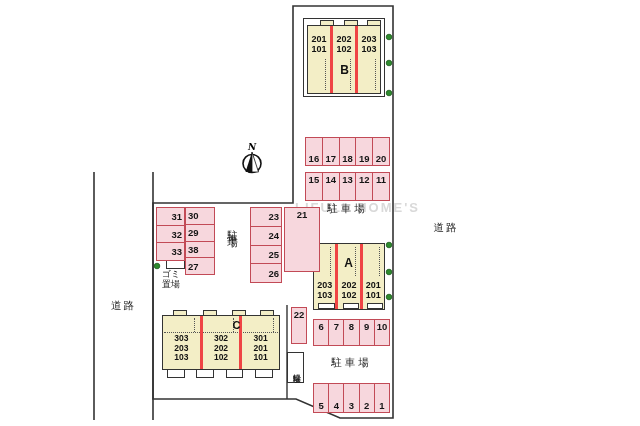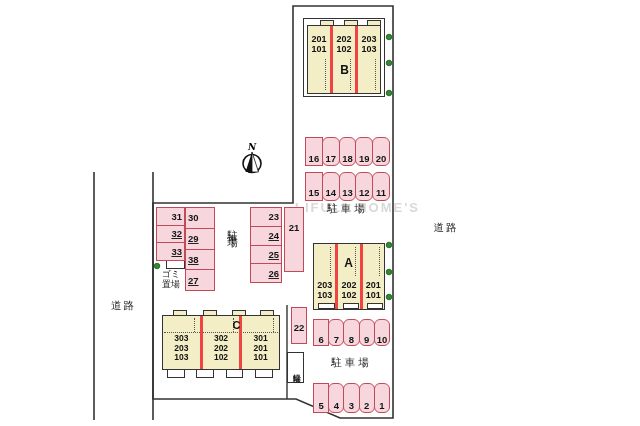--- a/index.html
+++ b/index.html
@@ -16,27 +16,27 @@
   .tree{fill:var(--tree-green,#2e8b2e);stroke:#1c5a1c;stroke-width:0.8;}
 
   .jp{position:absolute;color:#1d1d1d;font-size:10.5px;}
   .vtext{writing-mode:vertical-rl;text-orientation:upright;}
   .watermark{position:absolute;left:295px;top:200px;width:160px;font-size:13px;font-weight:bold;
              letter-spacing:2px;color:#d9d9d9;}
 
   
   .stall-group{position:absolute;display:flex;}
   .stall-group.h{flex-direction:row;}
-  .stall-group.v{flex-direction:column;justify-content:flex-end;}
+  .stall-group.v{flex-direction:column;}
   .stall{flex:1;background:var(--stall-fill,#f7d7dd);border:1px solid var(--stall-border,#c24a56);
          display:flex;box-sizing:border-box;}
-  .h .stall + .stall{margin-left:-1px;border-radius:6px;}
-  .v .stall + .stall{margin-top:-1px;text-decoration:underline;}
+  .h .stall + .stall{margin-left:-1px;}
+  .v .stall + .stall{margin-top:-1px;}
   .stall span{font-size:9.5px;font-weight:bold;color:#151515;}
-  .stall.a-top{align-items:flex-start;justify-content:center;padding-top:14px;}
+  .stall.a-top{align-items:flex-start;justify-content:center;padding-top:1px;}
   .stall.a-bottom{align-items:flex-end;justify-content:center;padding-bottom:1px;}
   .stall.a-right{align-items:center;justify-content:flex-end;padding-right:2px;}
   .stall.a-left{align-items:center;justify-content:flex-start;padding-left:2px;}
 
   
   .bldg{position:absolute;background:var(--building-fill,#f3eec6);border:1px solid #333;box-sizing:border-box;}
   .bldg-outer{position:absolute;background:#fff;border:1px solid #333;box-sizing:border-box;}
   .tab{position:absolute;width:14px;height:6px;background:var(--building-fill,#f3eec6);
        border:1px solid #333;box-sizing:border-box;}
   .bunit-row{display:flex;height:100%;}
@@ -270,21 +270,21 @@
       <div class="stall a-right">
         <span>31</span>
       </div>
       <div class="stall a-right">
         <span>32</span>
       </div>
       <div class="stall a-right">
         <span>33</span>
       </div>
     </div>
-    <div class="stall-group v" style="left: 185px; top: 207px; width: 30px; height: 84px;">
+    <div class="stall-group v" style="left: 185px; top: 207px; width: 30px; height: 68px;">
       <div class="stall a-left">
         <span>30</span>
       </div>
       <div class="stall a-left">
         <span>29</span>
       </div>
       <div class="stall a-left">
         <span>38</span>
       </div>
       <div class="stall a-left">
@@ -298,21 +298,21 @@
       <div class="stall a-right">
         <span>24</span>
       </div>
       <div class="stall a-right">
         <span>25</span>
       </div>
       <div class="stall a-right">
         <span>26</span>
       </div>
     </div>
-    <div class="stall-group v" style="left: 284px; top: 207px; width: 20px; height: 65px;">
+    <div class="stall-group v" style="left: 284px; top: 207px; width: 36px; height: 65px;">
       <div class="stall a-top">
         <span>21</span>
       </div>
     </div>
     <div class="stall-group v" style="left: 291px; top: 307px; width: 16px; height: 37px;">
       <div class="stall a-top">
         <span>22</span>
       </div>
     </div>
   </div>

